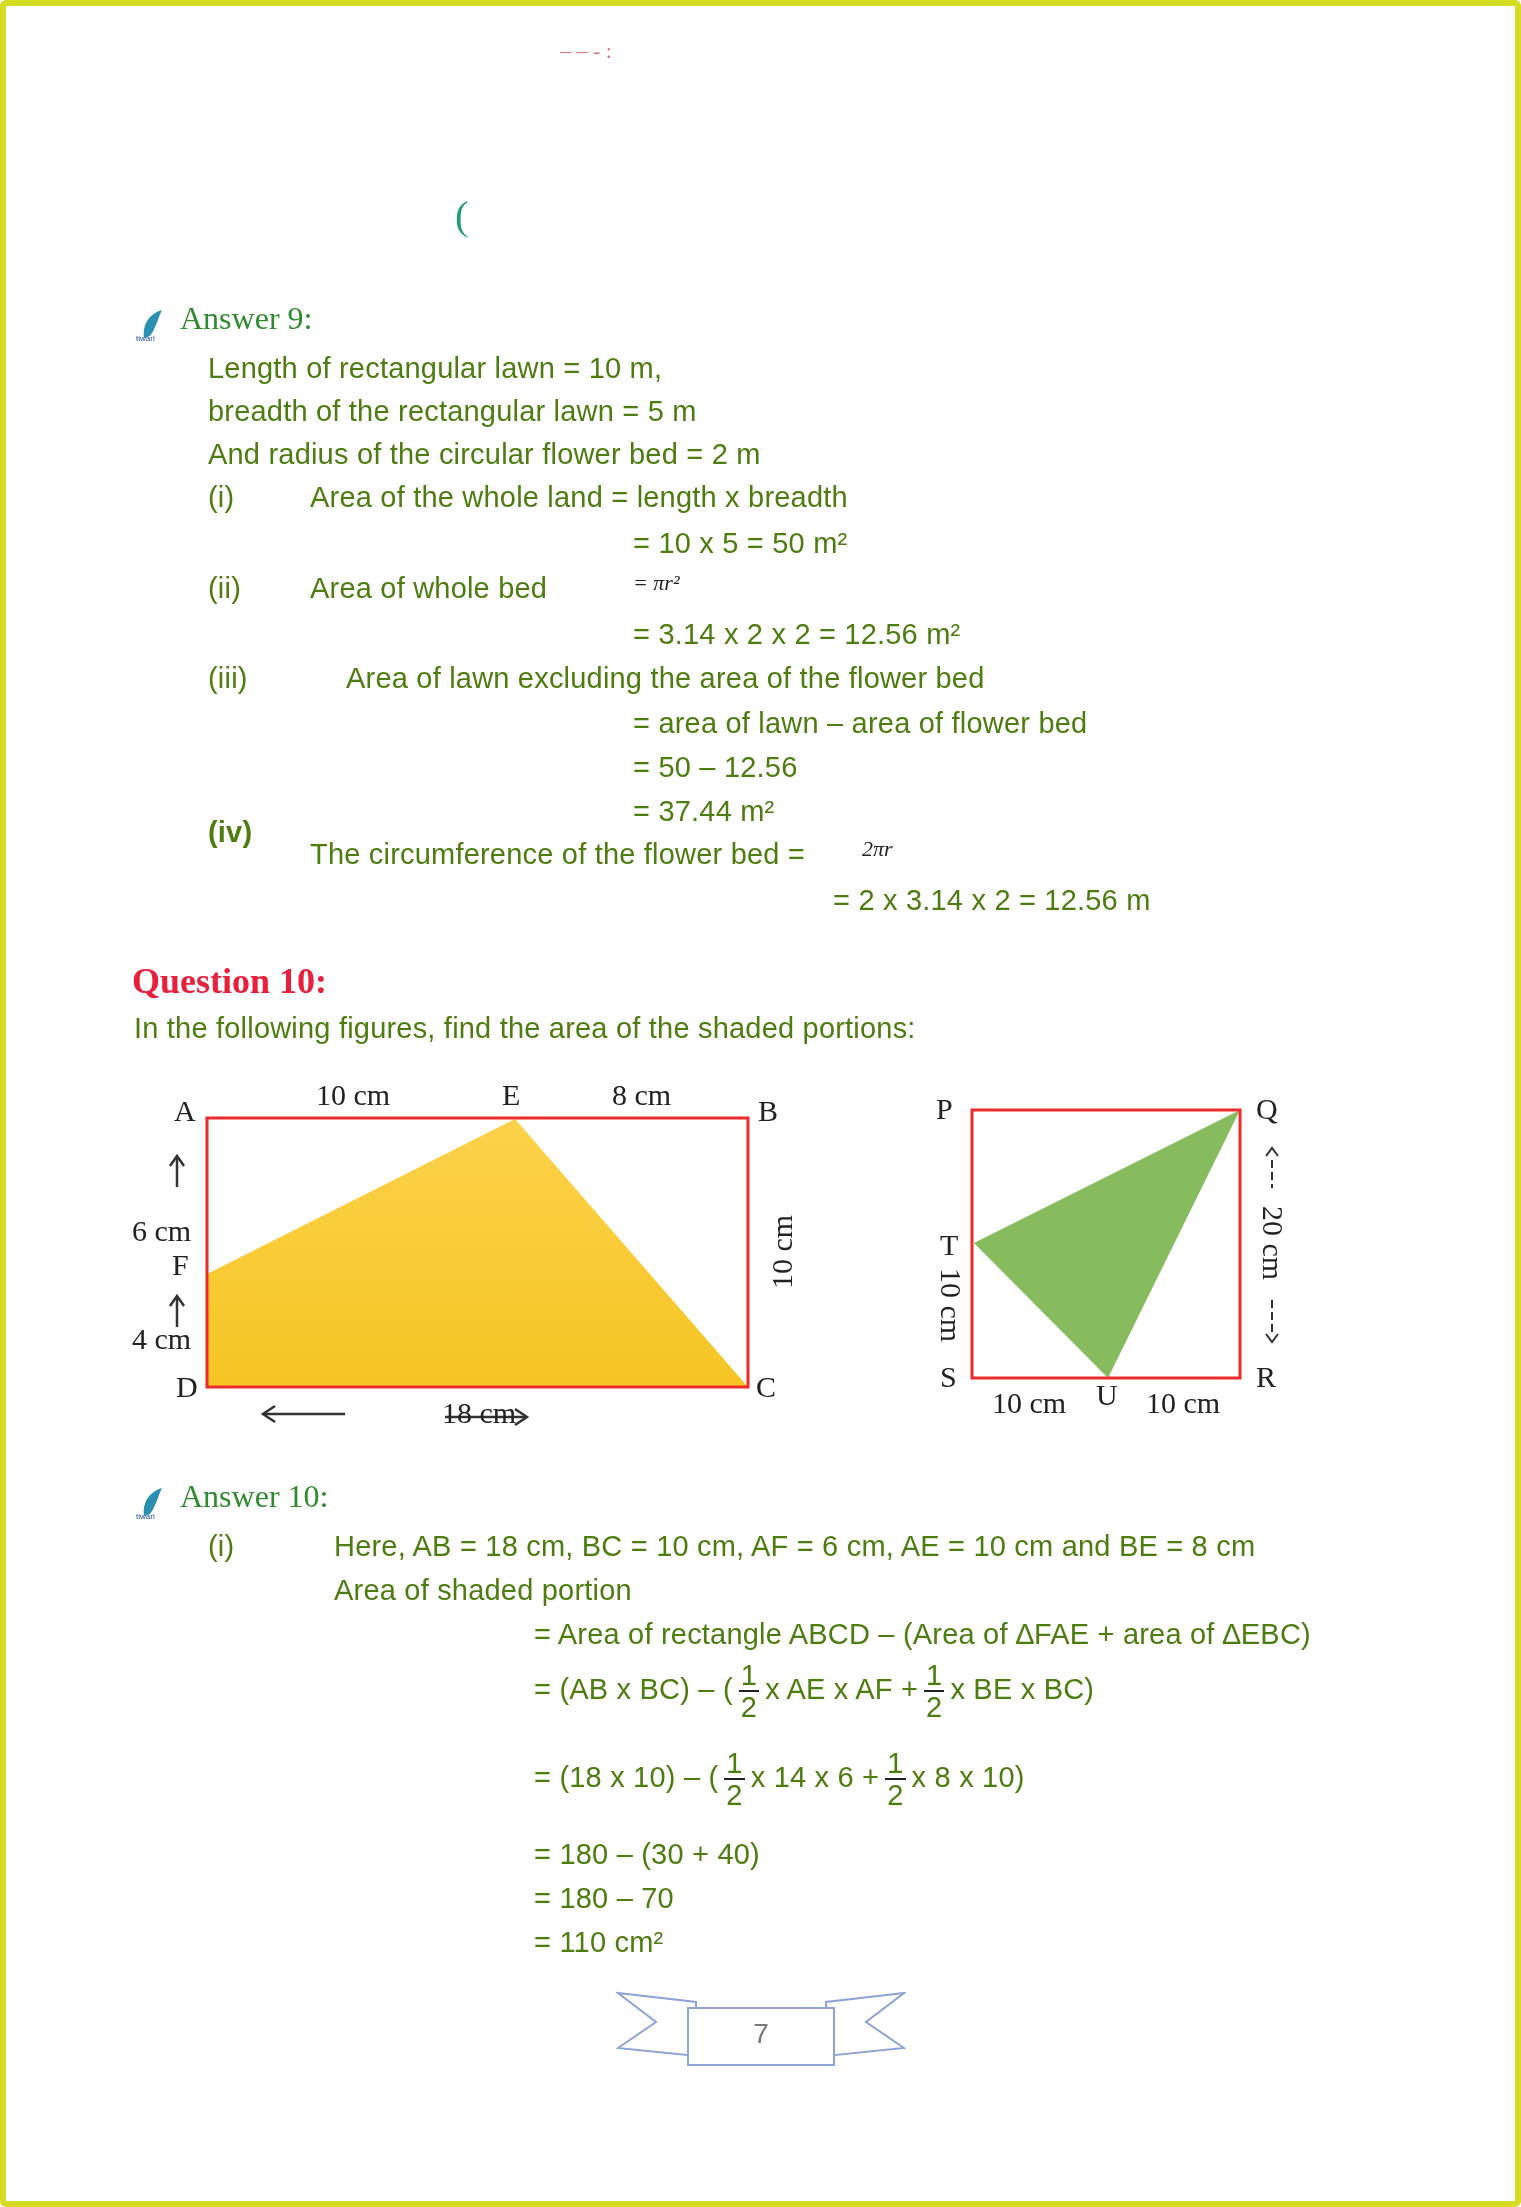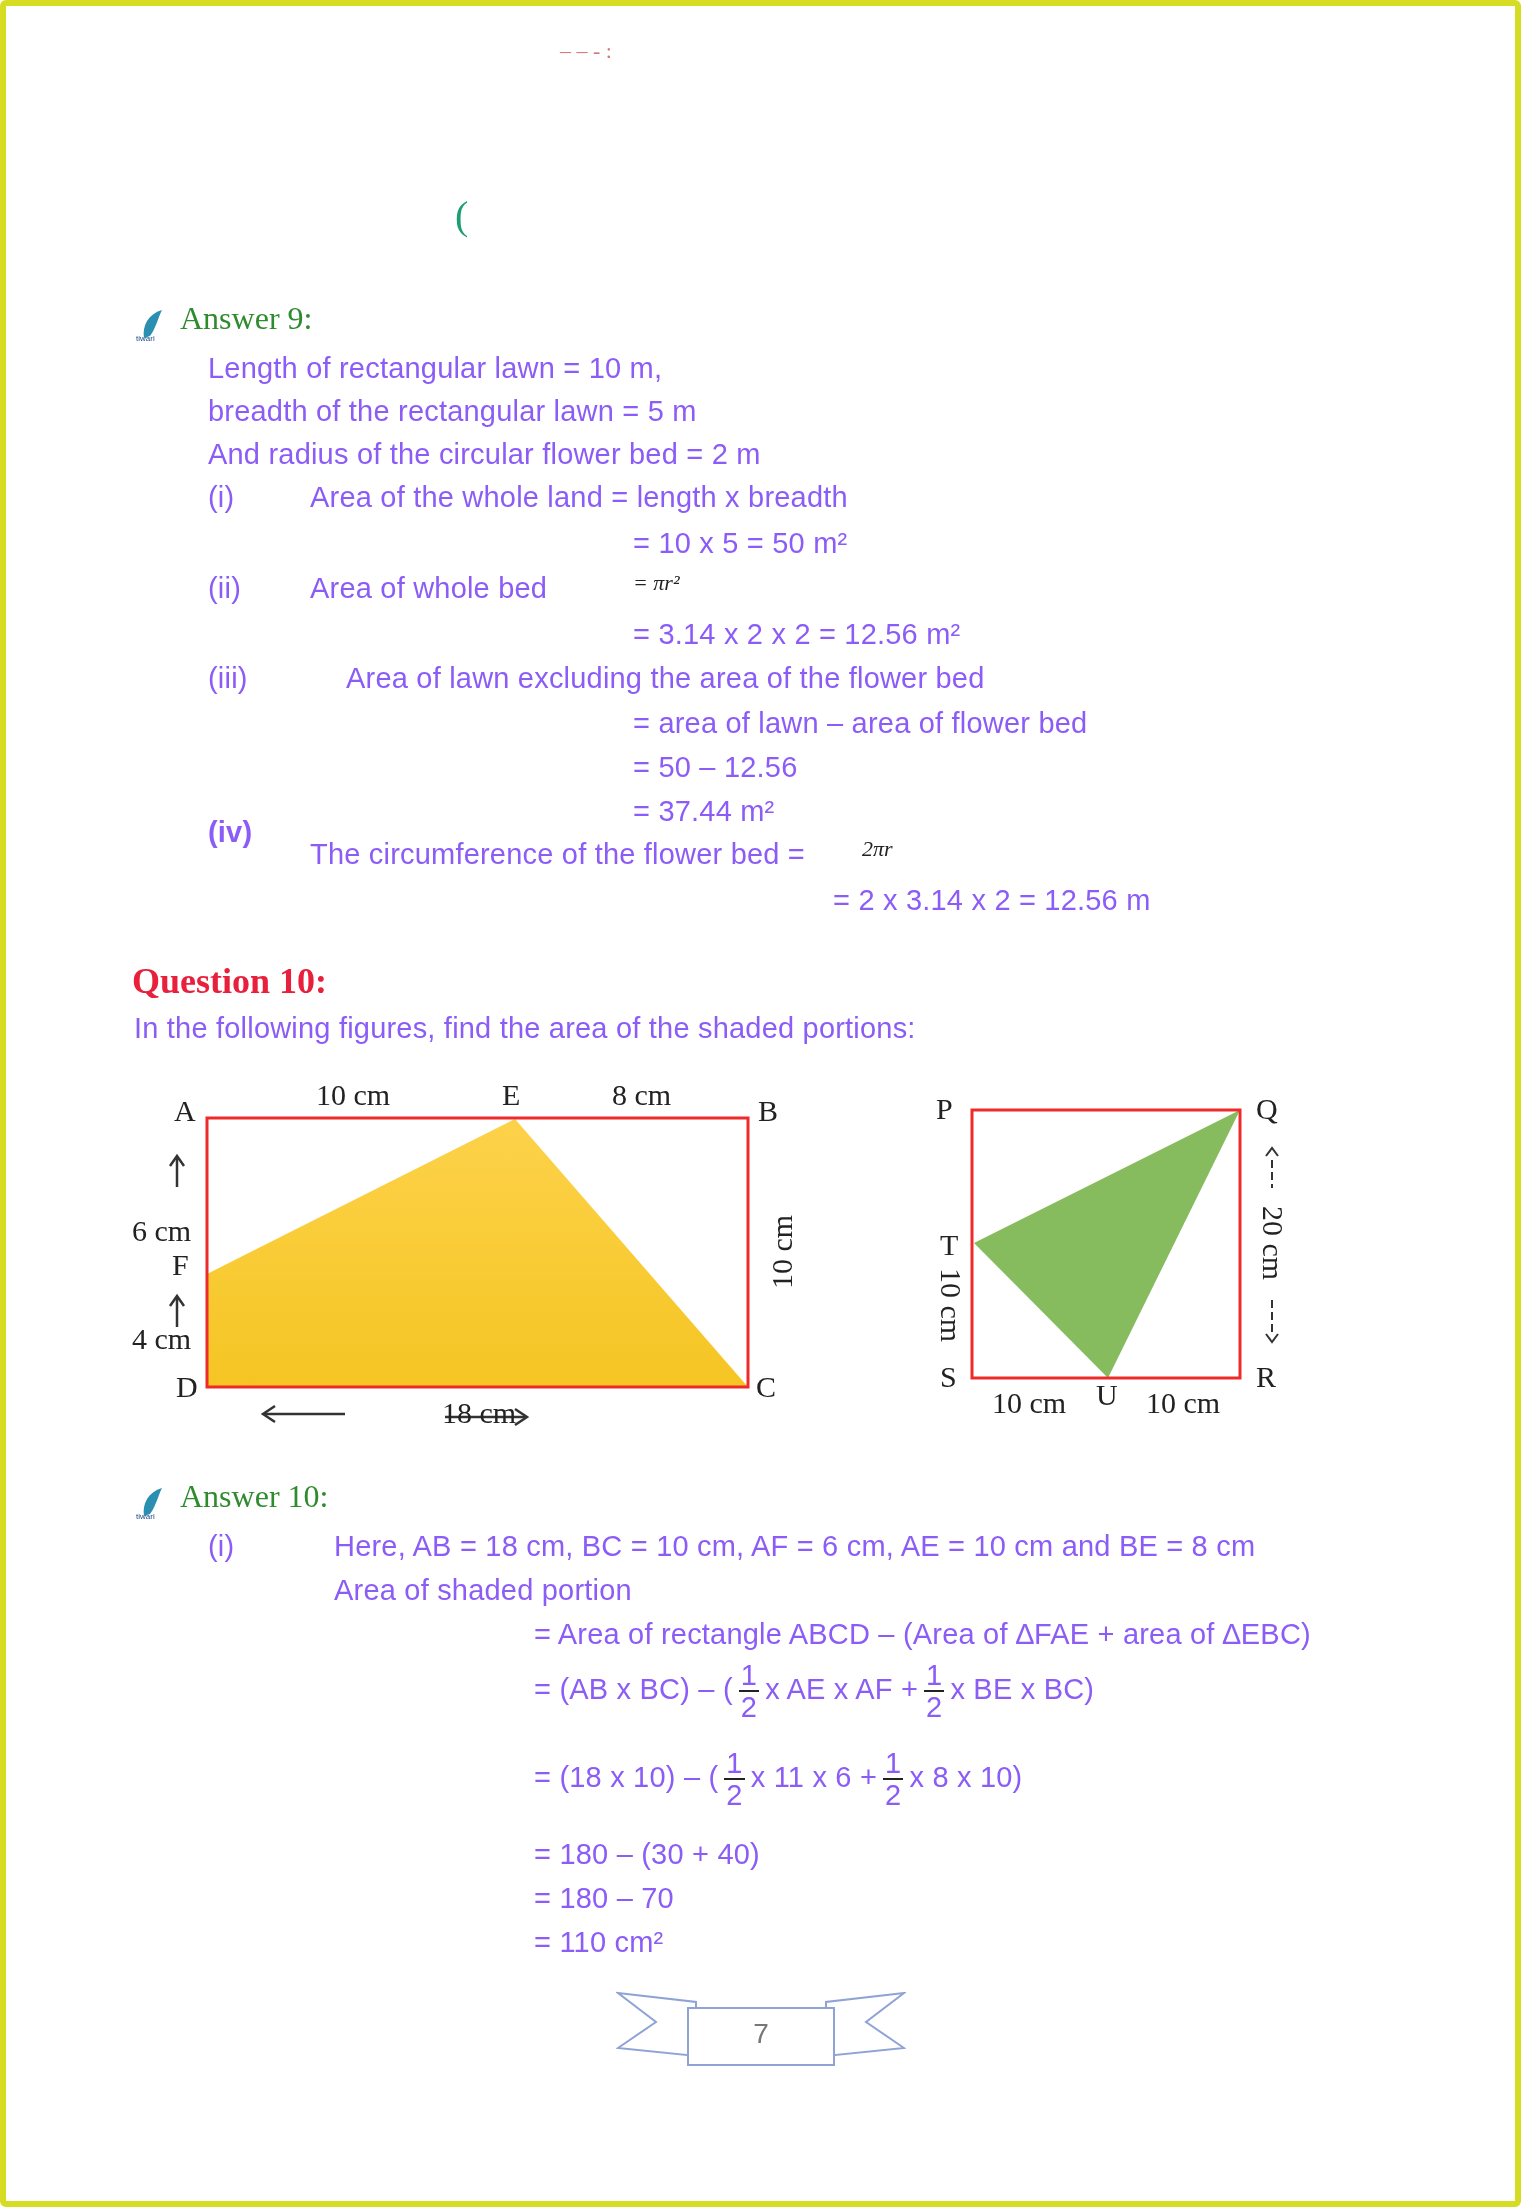--- a/index.html
+++ b/index.html
@@ -1,21 +1,21 @@
 <!DOCTYPE html>
 <html><head>
 <meta charset="utf-8">
 <style>
   html, body { margin: 0; padding: 0; background: #ffffff; }
   body { width: 1521px; height: 2207px; position: relative; overflow: hidden;
          font-family: "Liberation Serif", "DejaVu Serif", serif; color: #222; }
   .frame { position: absolute; left: 0; top: 0; width: 1521px; height: 2207px;
            box-sizing: border-box; border: 6px solid #d6dc22; border-radius: 6px; }
   .abs { position: absolute; white-space: nowrap; }
-  .body-text { font-family: "Liberation Sans", "DejaVu Sans", sans-serif; font-size: 29px; color: #8b5cf6; letter-spacing: 0.2px; }
+  .body-text { font-family: "Liberation Sans", "DejaVu Sans", sans-serif; font-size: 29px; color: #4d7c0f; letter-spacing: 0.2px; }
   .heading-answer { font-family: "Liberation Serif", serif; font-weight: normal; font-size: 32px; color: #2e8b2e; }
   .heading-question { font-family: "Liberation Serif", serif; font-weight: bold; font-size: 36px; color: #e8203c; }
   .it { font-family: "Liberation Serif", serif; font-style: italic; font-size: 22px; }
   .frac { display: inline-flex; flex-direction: column; align-items: center; vertical-align: middle;
           margin: 0 6px; line-height: 30px; font-size: 29px; }
   .frac .num { border-bottom: 2px solid #222; padding: 0 2px; }
   .fig-label { font-family: "Liberation Serif", serif; font-size: 30px; color: #222; }
   .logo { display: inline-block; width: 36px; height: 34px; vertical-align: middle; margin-right: 4px; position: relative; }
   .stub { font-family: "Liberation Serif", serif; }
 </style>
@@ -144,21 +144,21 @@
     </span><span>x AE x AF +</span><span class="frac">
       <span class="num">1</span>
       <span>2</span>
     </span><span>x BE x BC)</span>
 </div>
 
 <div class="abs body-text" style="left:534px; top:1748px;">
   <span>= (18 x 10) – (</span><span class="frac">
       <span class="num">1</span>
       <span>2</span>
-    </span><span>x 11 x 6 +</span><span class="frac">
+    </span><span>x 14 x 6 +</span><span class="frac">
       <span class="num">1</span>
       <span>2</span>
     </span><span>x 8 x 10)</span>
 </div>
 
 <div class="abs body-text" style="left:534px; top:1838px;">= 180 – (30 + 40)</div>
 <div class="abs body-text" style="left:534px; top:1882px;">= 180 – 70</div>
 <div class="abs body-text" style="left:534px; top:1926px;">= 110 cm²</div>
 
 <div class="abs" style="left:616px; top:1990px; width:290px; height:80px;">

